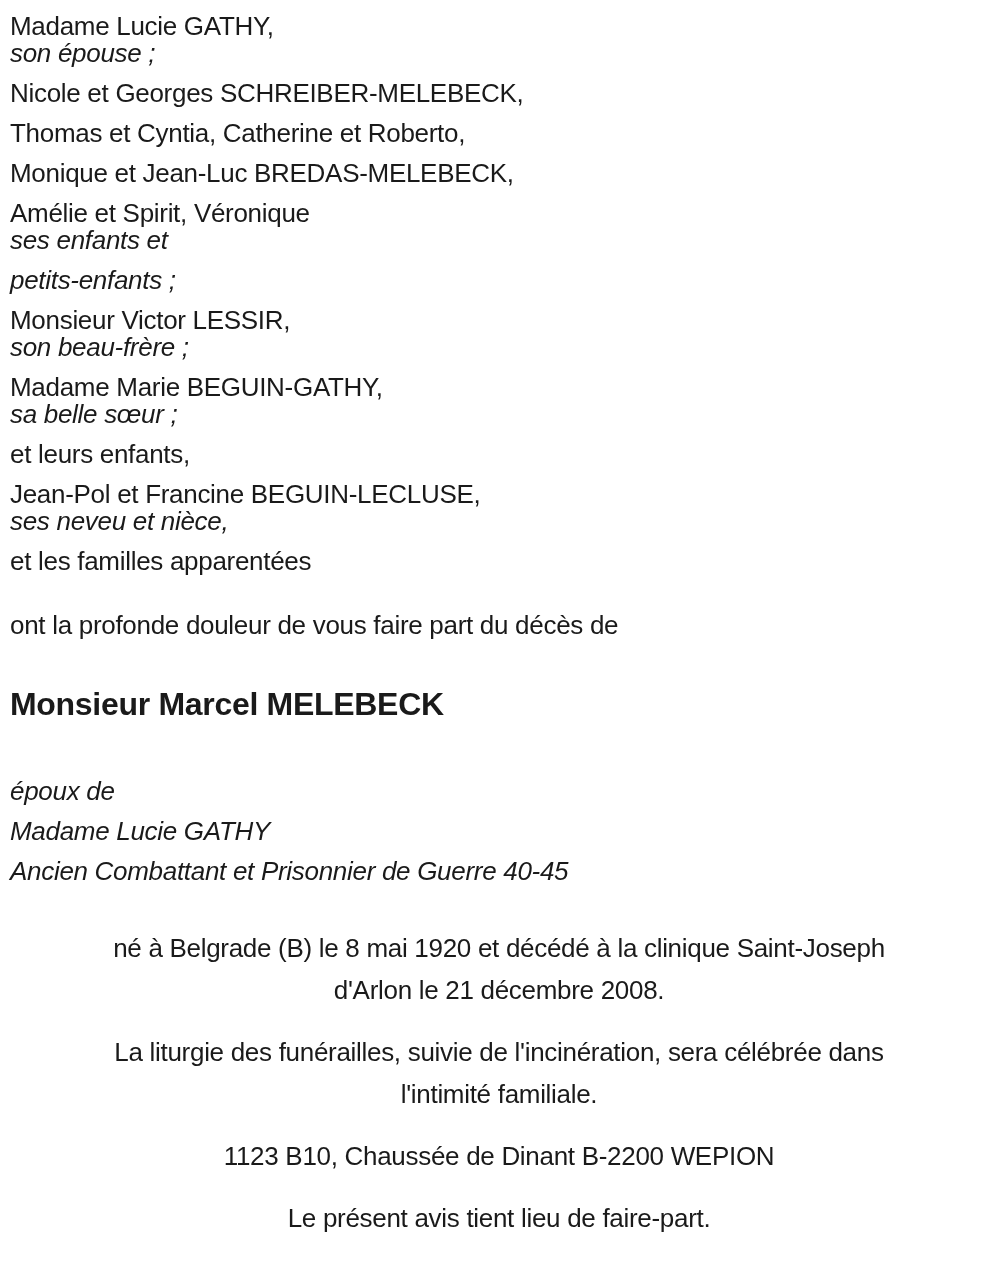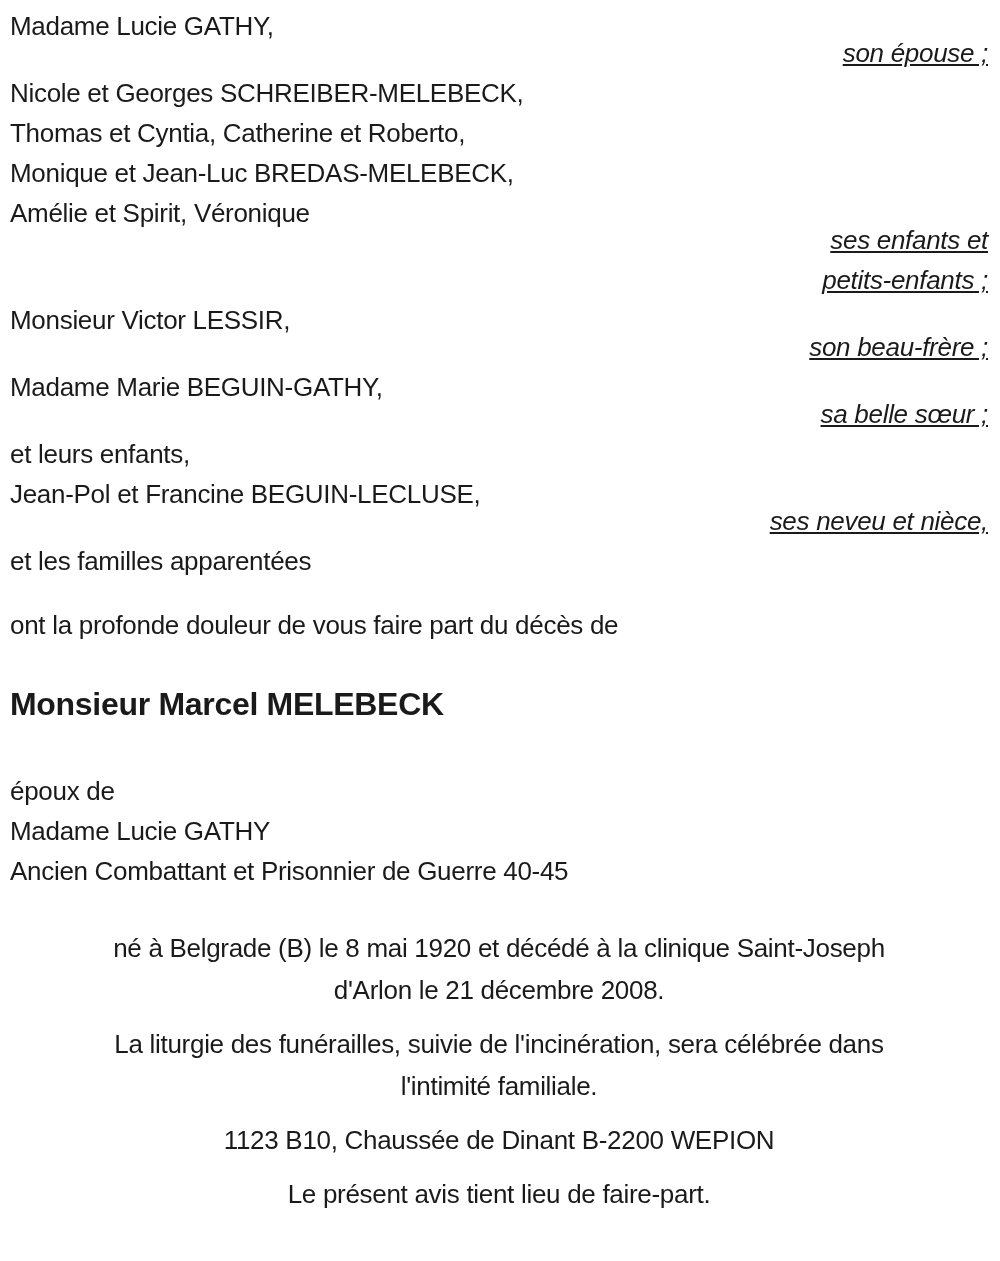--- a/index.html
+++ b/index.html
@@ -16,37 +16,35 @@
     padding: 6px 12px 10px 10px;
     background: #ffffff;
     letter-spacing: -0.3px;
   }
   .line {
     font-size: 26px;
     line-height: 40px;
     white-space: nowrap;
   }
   .role {
-    text-align: right;
     font-style: italic;
-    text-decoration: underline;
   }
   .tight { margin-top: -13px; }
   .announcement { margin-top: 24px; }
   .deceased-name {
     margin-top: 36px;
     font-size: 32px;
     line-height: 46px;
     font-weight: 700;
     white-space: nowrap;
   }
-  .details { margin-top: 44px; }
+  .details { margin-top: 44px; font-style: italic; }
   .info { margin-top: 36px; text-align: center; }
   .para .line { line-height: 42px; }
-  .para + .para { margin-top: 12px; }
+  .para + .para { margin-top: 20px; }
 </style>
 </head>
 <body>
 
 <div class="page">
 
   <div>
     <div class="line">Madame Lucie GATHY,</div>
     <div class="line role tight">son épouse ;</div>
     <div class="line">Nicole et Georges SCHREIBER-MELEBECK,</div>

